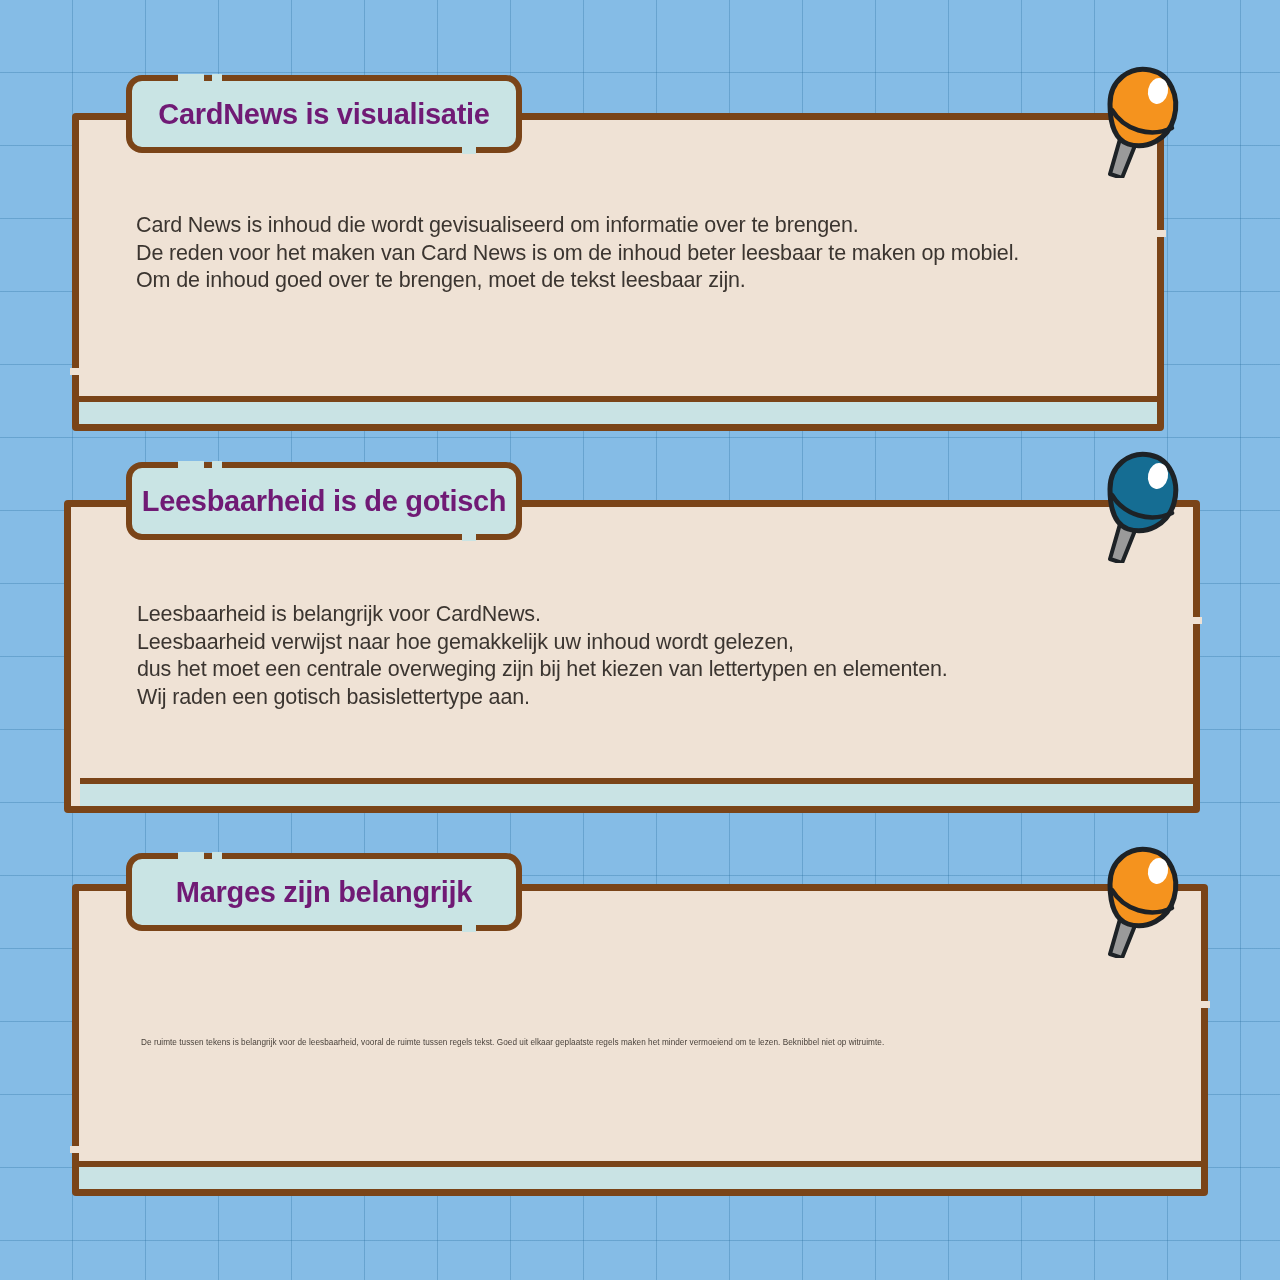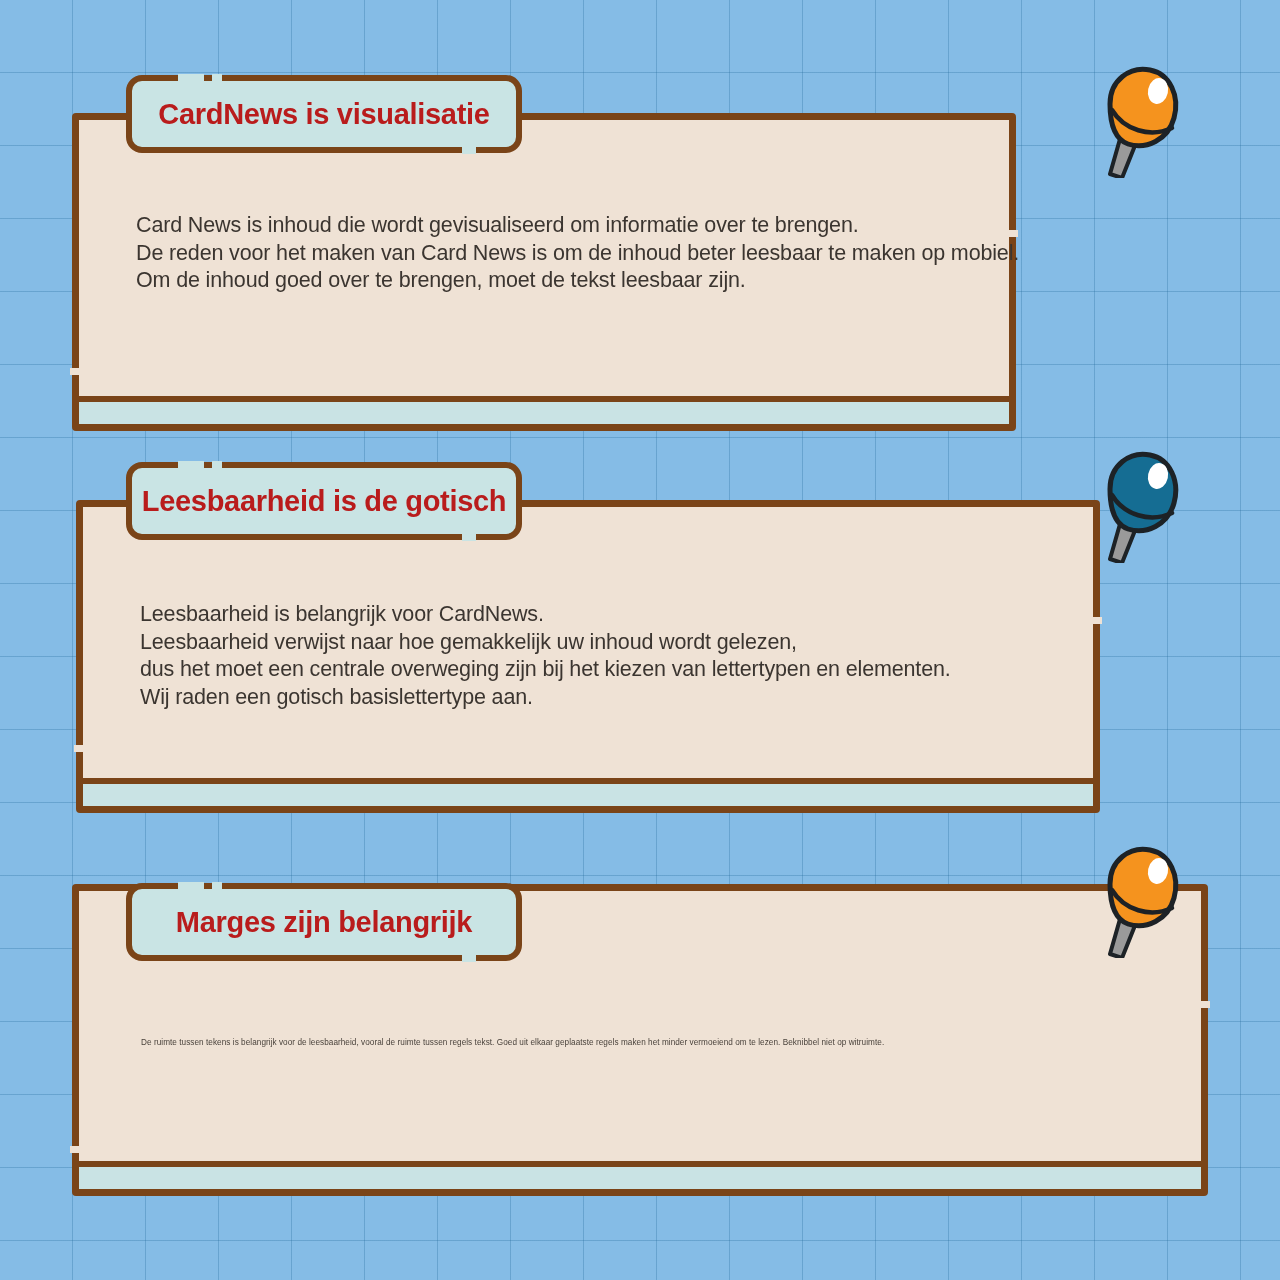--- a/index.html
+++ b/index.html
@@ -69,21 +69,21 @@
     box-sizing: border-box;
     background: #c9e4e4;
     border: 6px solid #7a4418;
     border-radius: 16px;
     display: flex;
     align-items: center;
     justify-content: center;
     z-index: 6;
   }
   .title-tab .title-text {
-    color: #b91c1c;
+    color: #701a75;
     font-size: 29px;
     font-weight: bold;
     letter-spacing: -0.3px;
     white-space: nowrap;
   }
   
   .tab-nick {
     position: absolute;
     background: #c9e4e4;
     z-index: 7;
@@ -118,21 +118,21 @@
     width: 110px;
     height: 120px;
     z-index: 9;
   }
 </style>
 </head>
 <body>
 
 <div id="page">
 
-  <div class="card" style="left:72px; top:113px; width:944px; height:318px;">
+  <div class="card" style="left:72px; top:113px; width:1092px; height:318px;">
     <div class="card-inner">
       <span class="gap on-left" style="top:248px;"></span>
       <span class="gap on-right" style="top:110px;"></span>
       <div class="card-footer"></div>
       <div class="card-body body-large" style="left:57px; top:92px; width:1010px;">Card News is inhoud die wordt gevisualiseerd om informatie over te brengen.
 De reden voor het maken van Card News is om de inhoud beter leesbaar te maken op mobiel.
 Om de inhoud goed over te brengen, moet de tekst leesbaar zijn.</div>
     </div>
   </div>
 
@@ -145,21 +145,21 @@
 
   <div class="pushpin" style="left:1080px; top:58px;">
     <svg viewBox="0 0 110 120" width="110" height="120">
       <path d="M42 74 L30 116 L42 120 L58 80 Z" fill="#9a9a9a" stroke="#1d2226" stroke-width="4" stroke-linejoin="round"></path>
       <path d="M30 46 C30 22 50 8 70 12 C90 16 100 38 94 60 C88 82 66 92 48 86 C34 81 30 64 30 46 Z" fill="#f5931e" stroke="#1d2226" stroke-width="5" stroke-linejoin="round"></path>
       <path d="M32 52 C44 72 70 80 92 70" fill="none" stroke="#1d2226" stroke-width="4.5" stroke-linecap="round"></path>
       <ellipse cx="78" cy="33" rx="10" ry="13" transform="rotate(12 78 33)" fill="#ffffff"></ellipse>
     </svg>
   </div>
 
-  <div class="card" style="left:76px; top:500px; width:1024px; height:313px;">
+  <div class="card" style="left:64px; top:500px; width:1136px; height:313px;padding-left:9px;">
     <div class="card-inner">
       <span class="gap on-left" style="top:238px;"></span>
       <span class="gap on-right" style="top:110px;"></span>
       <div class="card-footer"></div>
       <div class="card-body body-large" style="left:57px; top:94px; width:1030px;">Leesbaarheid is belangrijk voor CardNews.
 Leesbaarheid verwijst naar hoe gemakkelijk uw inhoud wordt gelezen,
 dus het moet een centrale overweging zijn bij het kiezen van lettertypen en elementen.
 Wij raden een gotisch basislettertype aan.</div>
     </div>
   </div>
@@ -182,21 +182,21 @@
 
   <div class="card" style="left:72px; top:884px; width:1136px; height:312px;">
     <div class="card-inner">
       <span class="gap on-left" style="top:255px;"></span>
       <span class="gap on-right" style="top:110px;"></span>
       <div class="card-footer"></div>
       <div class="card-body body-tiny" style="left:62px; top:146px; width:1020px;">De ruimte tussen tekens is belangrijk voor de leesbaarheid, vooral de ruimte tussen regels tekst. Goed uit elkaar geplaatste regels maken het minder vermoeiend om te lezen. Beknibbel niet op witruimte.</div>
     </div>
   </div>
 
-  <div class="title-tab" style="left:126px; top:883px; width:396px; height:78px;">
+  <div class="title-tab" style="left:126px; top:853px; width:396px; height:78px;">
     <span class="tab-nick top" style="left:46px;  width:26px;"></span>
     <span class="tab-nick top" style="left:80px;  width:10px;"></span>
     <span class="tab-nick bottom" style="left:330px; width:14px;"></span>
     <span class="title-text">Marges zijn belangrijk</span>
   </div>
 
   <div class="pushpin" style="left:1080px; top:838px;">
     <svg viewBox="0 0 110 120" width="110" height="120">
       <path d="M42 74 L30 116 L42 120 L58 80 Z" fill="#9a9a9a" stroke="#1d2226" stroke-width="4" stroke-linejoin="round"></path>
       <path d="M30 46 C30 22 50 8 70 12 C90 16 100 38 94 60 C88 82 66 92 48 86 C34 81 30 64 30 46 Z" fill="#f5931e" stroke="#1d2226" stroke-width="5" stroke-linejoin="round"></path>

